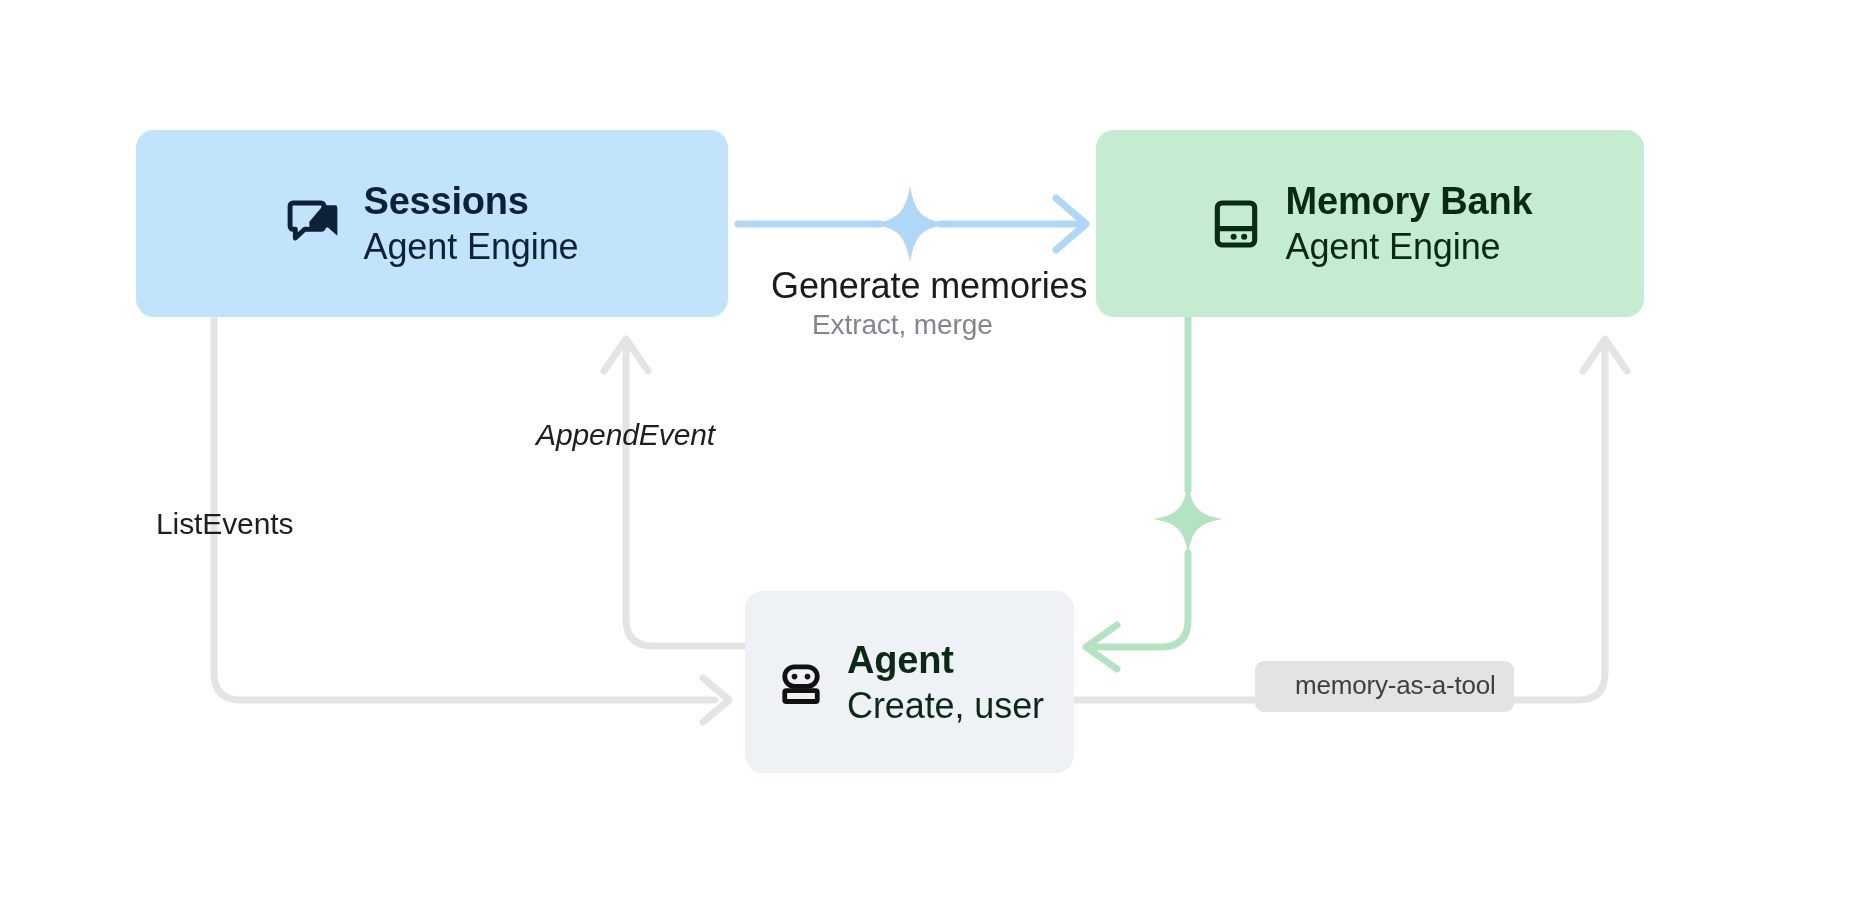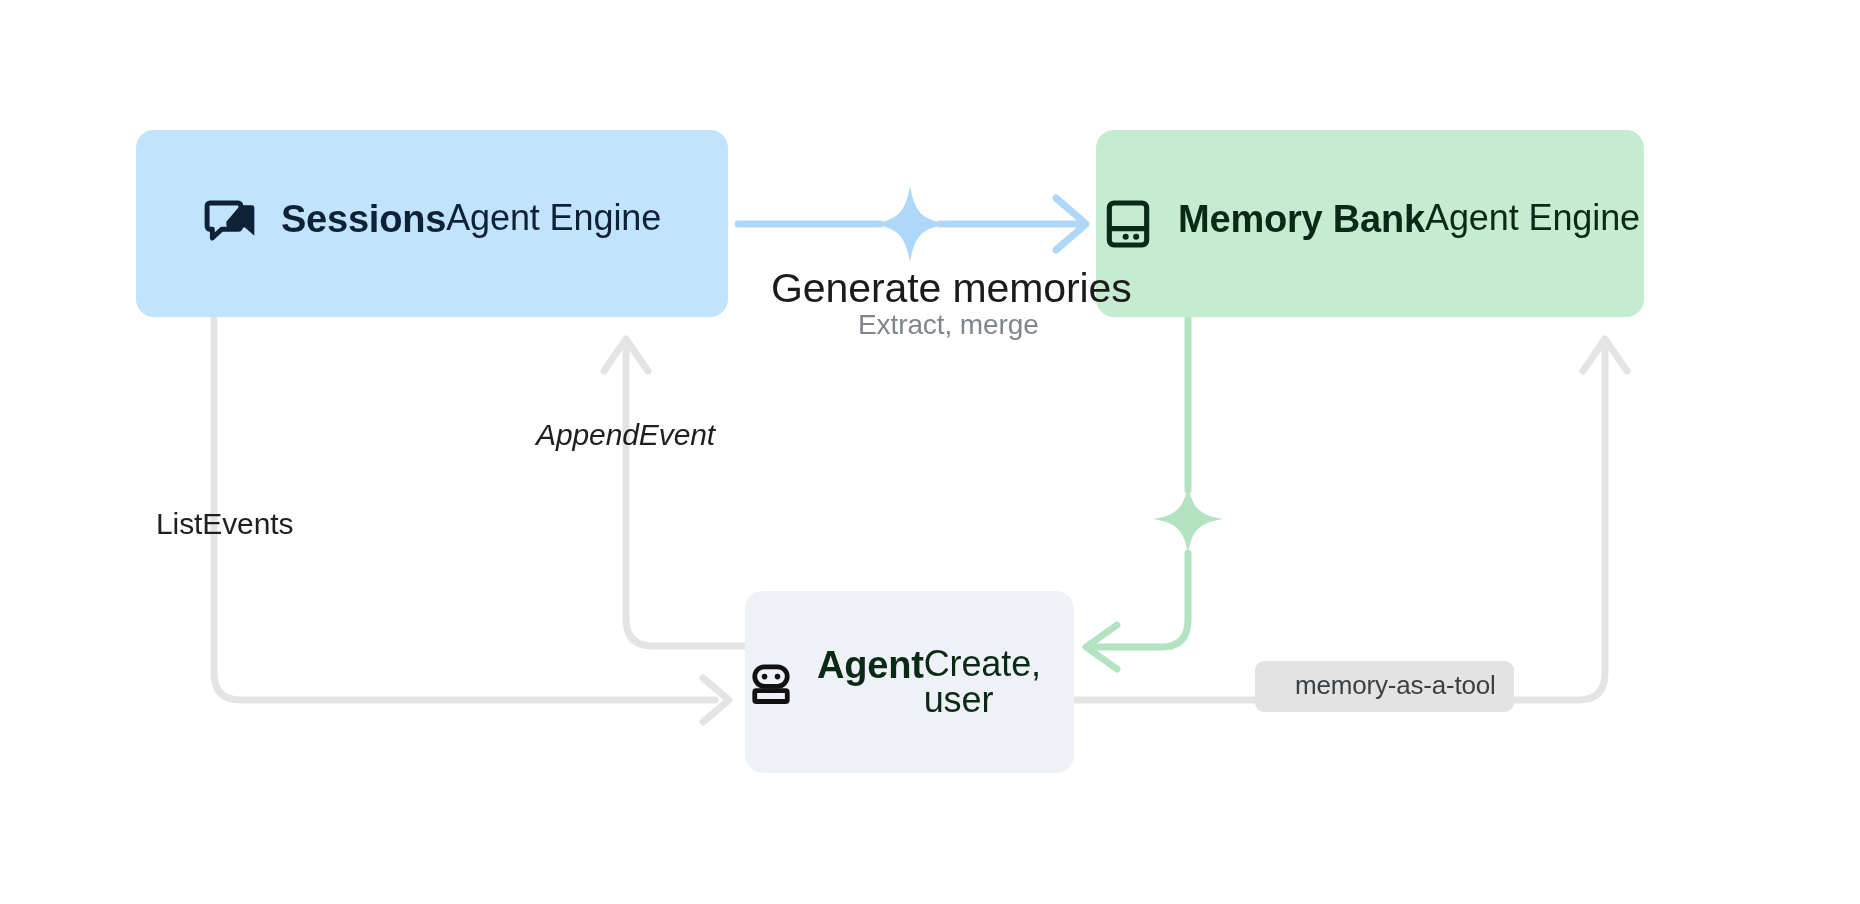--- a/index.html
+++ b/index.html
@@ -38,21 +38,21 @@
     display: flex;
     align-items: center;
     gap: 22px;
   }
   .node-icon {
     display: block;
     flex: 0 0 auto;
   }
   .node-text {
     display: flex;
-    flex-direction: row;
+    flex-direction: column;
     line-height: 1.0;
   }
   .node-title {
     font-size: 38px;
     font-weight: 700;
     letter-spacing: -0.2px;
     margin-bottom: 9px;
   }
   .node-sub {
     font-size: 36px;
@@ -81,41 +81,39 @@
   #node-memory-bank .node-title,
   #node-memory-bank .node-sub { color: #0b2a16; }
 
   
   #node-agent {
     left: 745px;
     top: 591px;
     width: 329px;
     height: 182px;
     background: #eef1f6;
-    justify-content: flex-end;
   }
   #node-agent .node-inner { gap: 20px; }
   #node-agent .node-title,
   #node-agent .node-sub { color: #0b2a16; }
 
   .edge-label {
     position: absolute;
     font-size: 30px;
     color: #1f1f1f;
     white-space: nowrap;
     letter-spacing: -0.1px;
   }
   .edge-label.primary {
-    font-size: 41px;
+    font-size: 36px;
     color: #1b1b1b;
   }
   .edge-label.secondary {
     font-size: 28px;
     color: #80868b;
-    margin-left: 46px;
   }
   .chip {
     position: absolute;
     background: #e3e3e3;
     border-radius: 9px;
     padding: 9px 18px 11px 18px;
     font-size: 26px;
     color: #3c4043;
     white-space: nowrap;
     letter-spacing: -0.2px;

